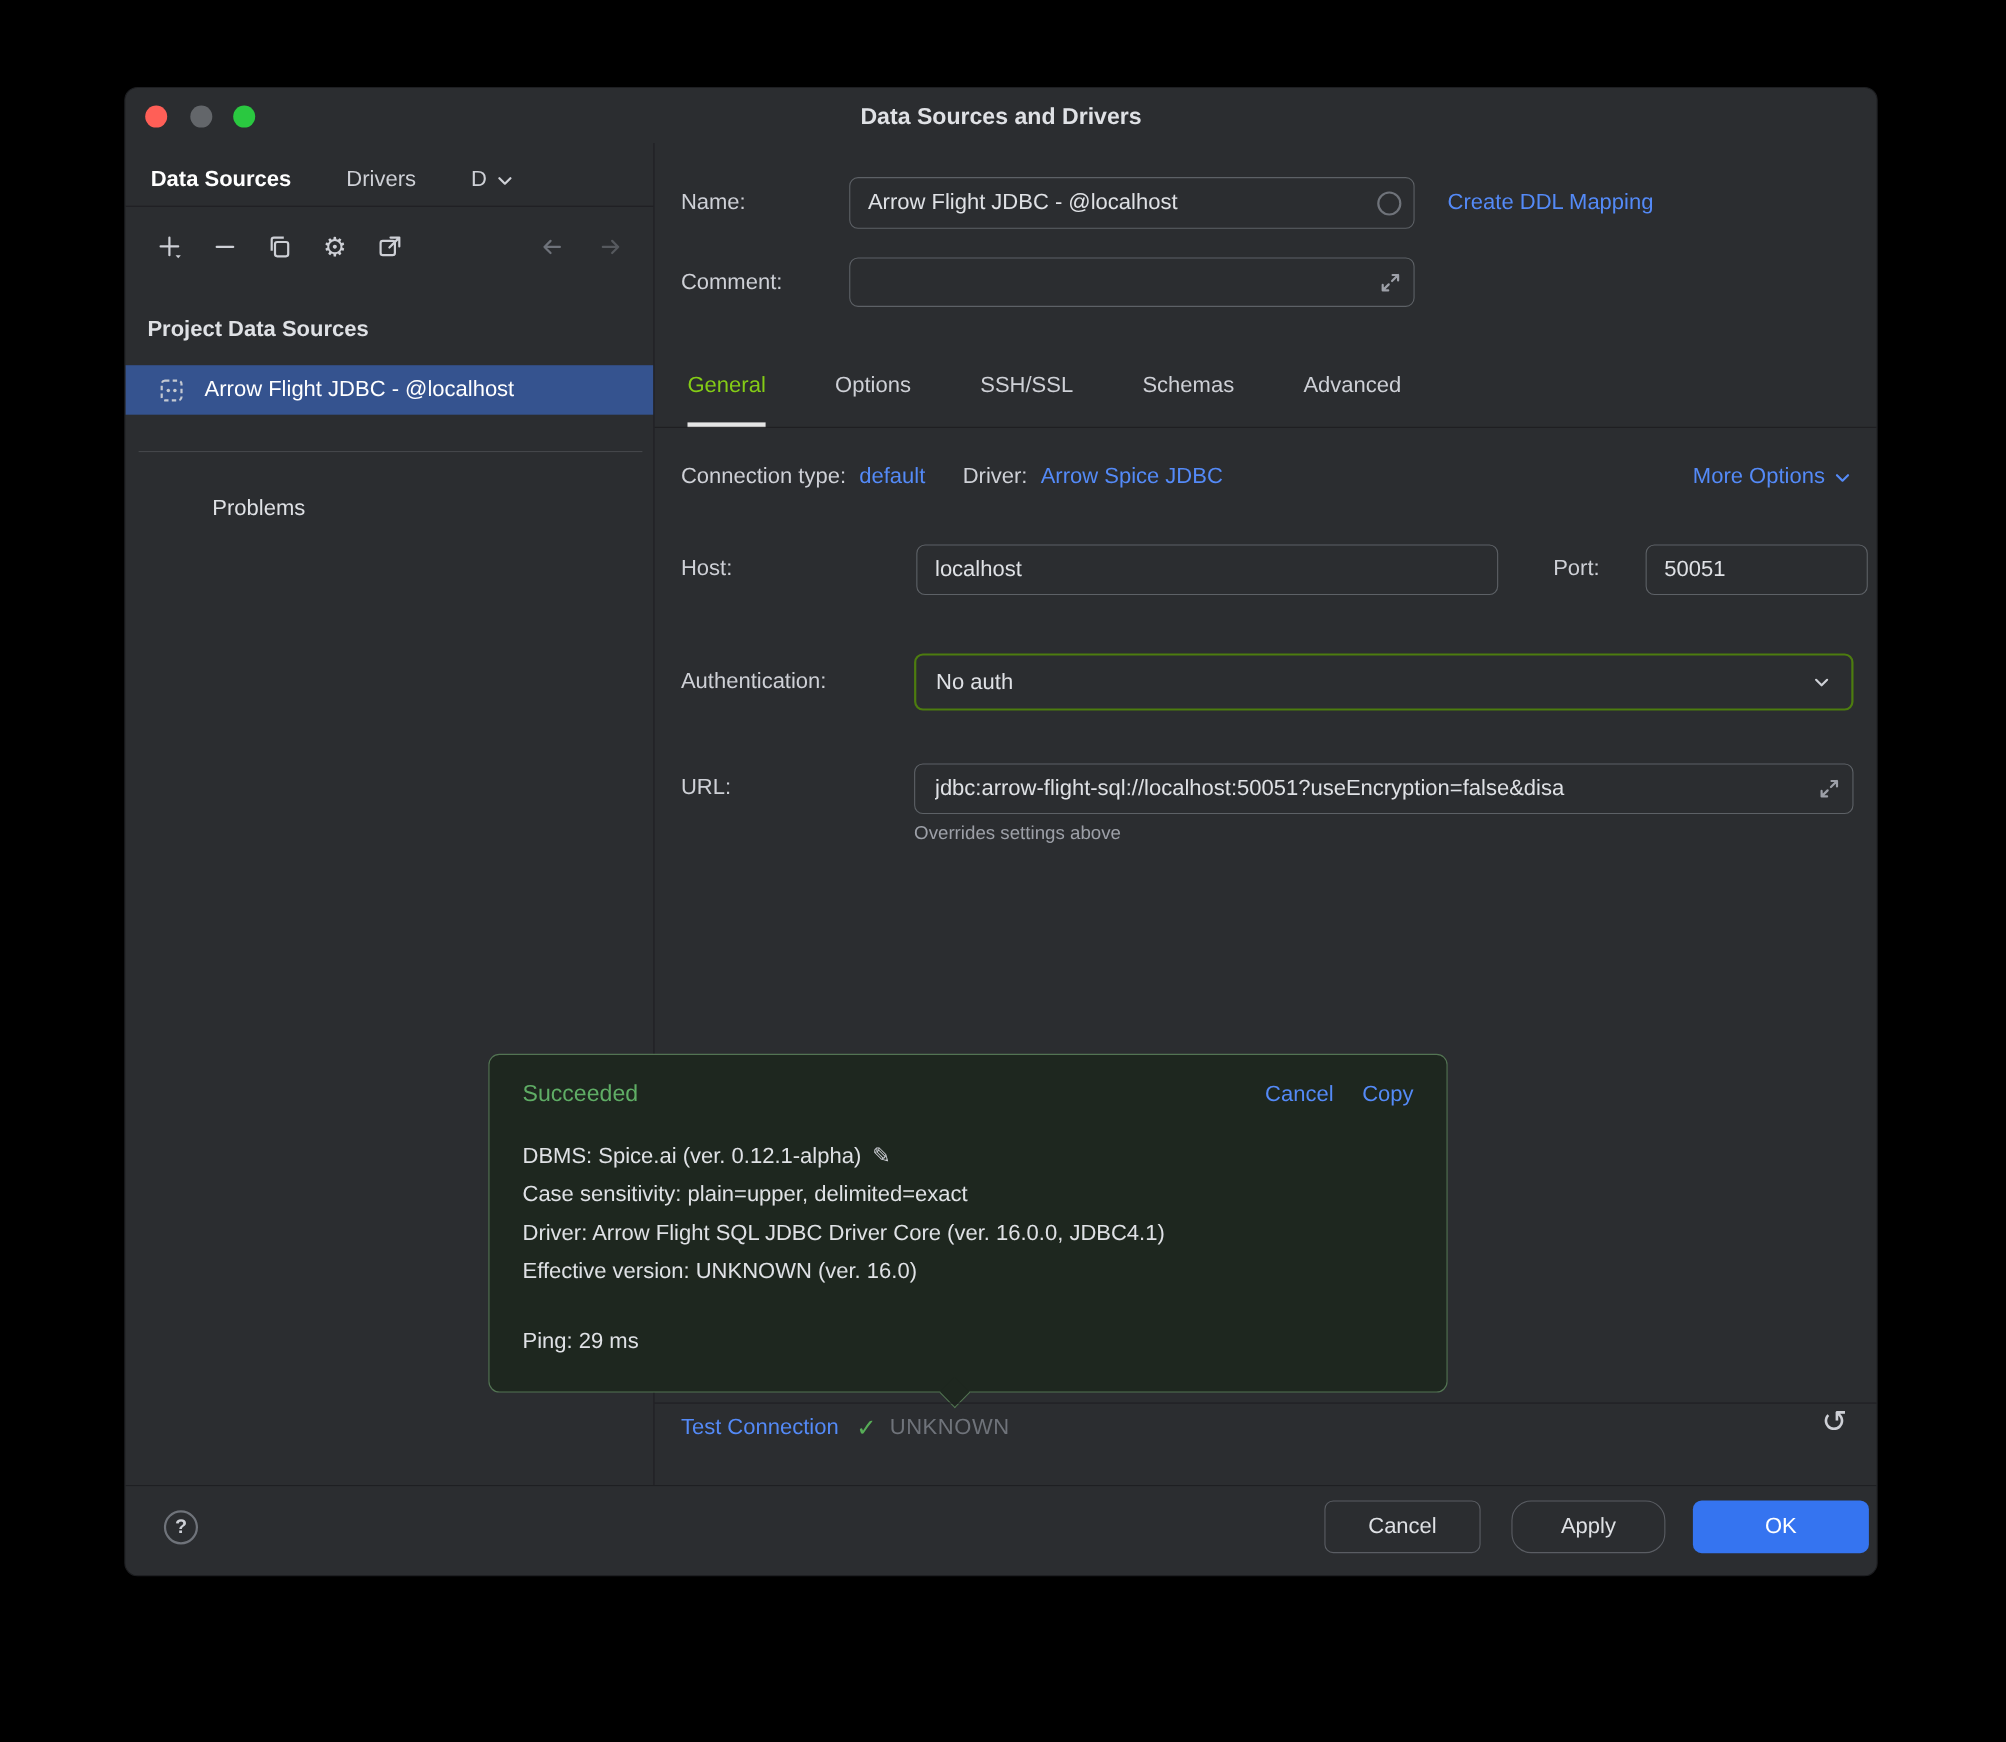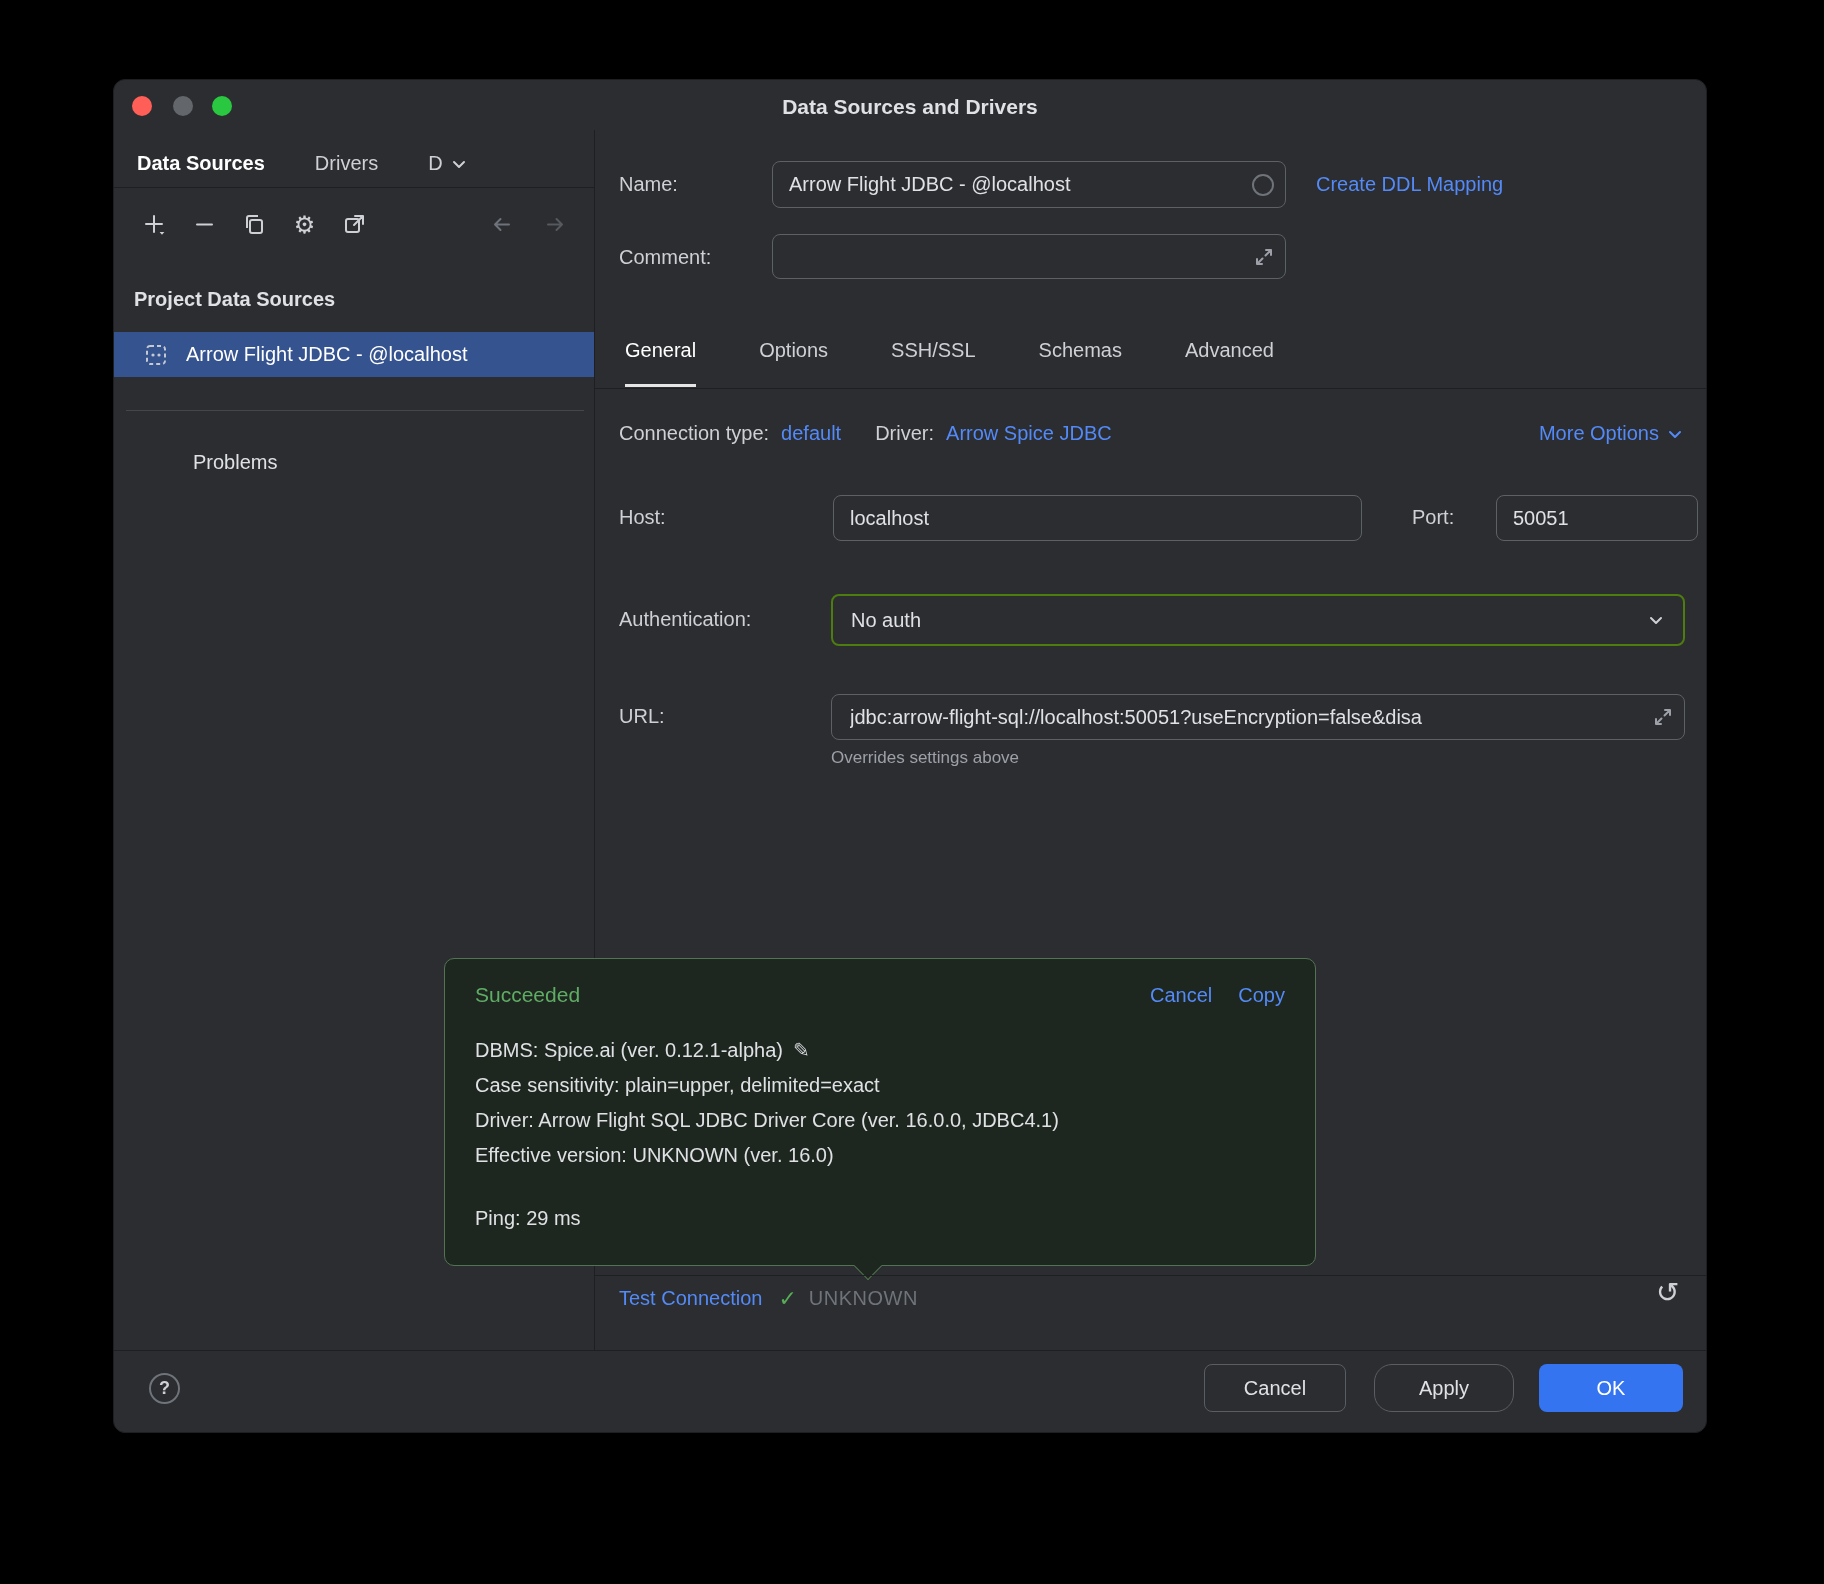--- a/index.html
+++ b/index.html
@@ -56,21 +56,21 @@
   .wrap-name input { padding-right:48px; }
   .ring { width:22px; height:22px; border:2px solid #6f737a; border-radius:50%; }
   .link { color:#548af7; font-size:20px; cursor:pointer; white-space:nowrap; }
   .link-ddl { position:absolute; left:1202px; top:93px; }
 
   .lbl-comment { left:505px; top:166px; }
   .wrap-comment { left:658px; top:154px; width:514px; height:45px; }
 
   .tabs { position:absolute; left:511px; top:259px; display:flex; gap:63px; }
   .tab { font-size:20px; color:#ced0d6; padding-bottom:22px; cursor:pointer; }
-  .tab.active { color:#ffffff; border-bottom:3px solid #e5e5e5; }
+  .tab.active { color:#84cc16; border-bottom:5px solid #e5e5e5; }
   .panel-divider { position:absolute; left:481px; top:308px; width:1113px; height:1px; background:#1e1f22; }
 
   .conn-row { position:absolute; left:505px; top:342px; width:1064px; display:flex; align-items:center; font-size:20px; }
   .conn-row .gap-s { margin-left:12px; }
   .conn-row .gap-l { margin-left:34px; }
   .more-options { margin-left:auto; display:flex; align-items:center; gap:8px; cursor:pointer; }
 
   .lbl-host { left:505px; top:426px; }
   .wrap-host { left:719px; top:415px; width:529px; height:46px; }
   .lbl-port { left:1298px; top:426px; }
@@ -122,21 +122,21 @@
     border-radius:50%; color:#ced0d6; font-size:18px; font-weight:700;
     display:flex; align-items:center; justify-content:center; cursor:pointer;
   }
   .btn {
     position:absolute; top:1284px; height:48px; border-radius:8px; font-size:20px;
     display:flex; align-items:center; justify-content:center; cursor:pointer;
     color:#dfe1e5; background:transparent; border:1px solid #5a5d63;
   }
   .btn-cancel { left:1090px; width:142px; }
   .btn-apply  { left:1260px; width:140px;border-radius:18px; }
-  .btn-ok     { left:1425px; width:144px; background:#3574f0; border:none; color:#ffffff; }
+  .btn-ok     { left:1425px; width:160px; background:#3574f0; border:none; color:#ffffff; }
 
   svg { display:block; }
 </style>
 </head>
 <body>
 
 <div class="window">
 
   <div class="tl tl-red"></div>
   <div class="tl tl-mid"></div>

